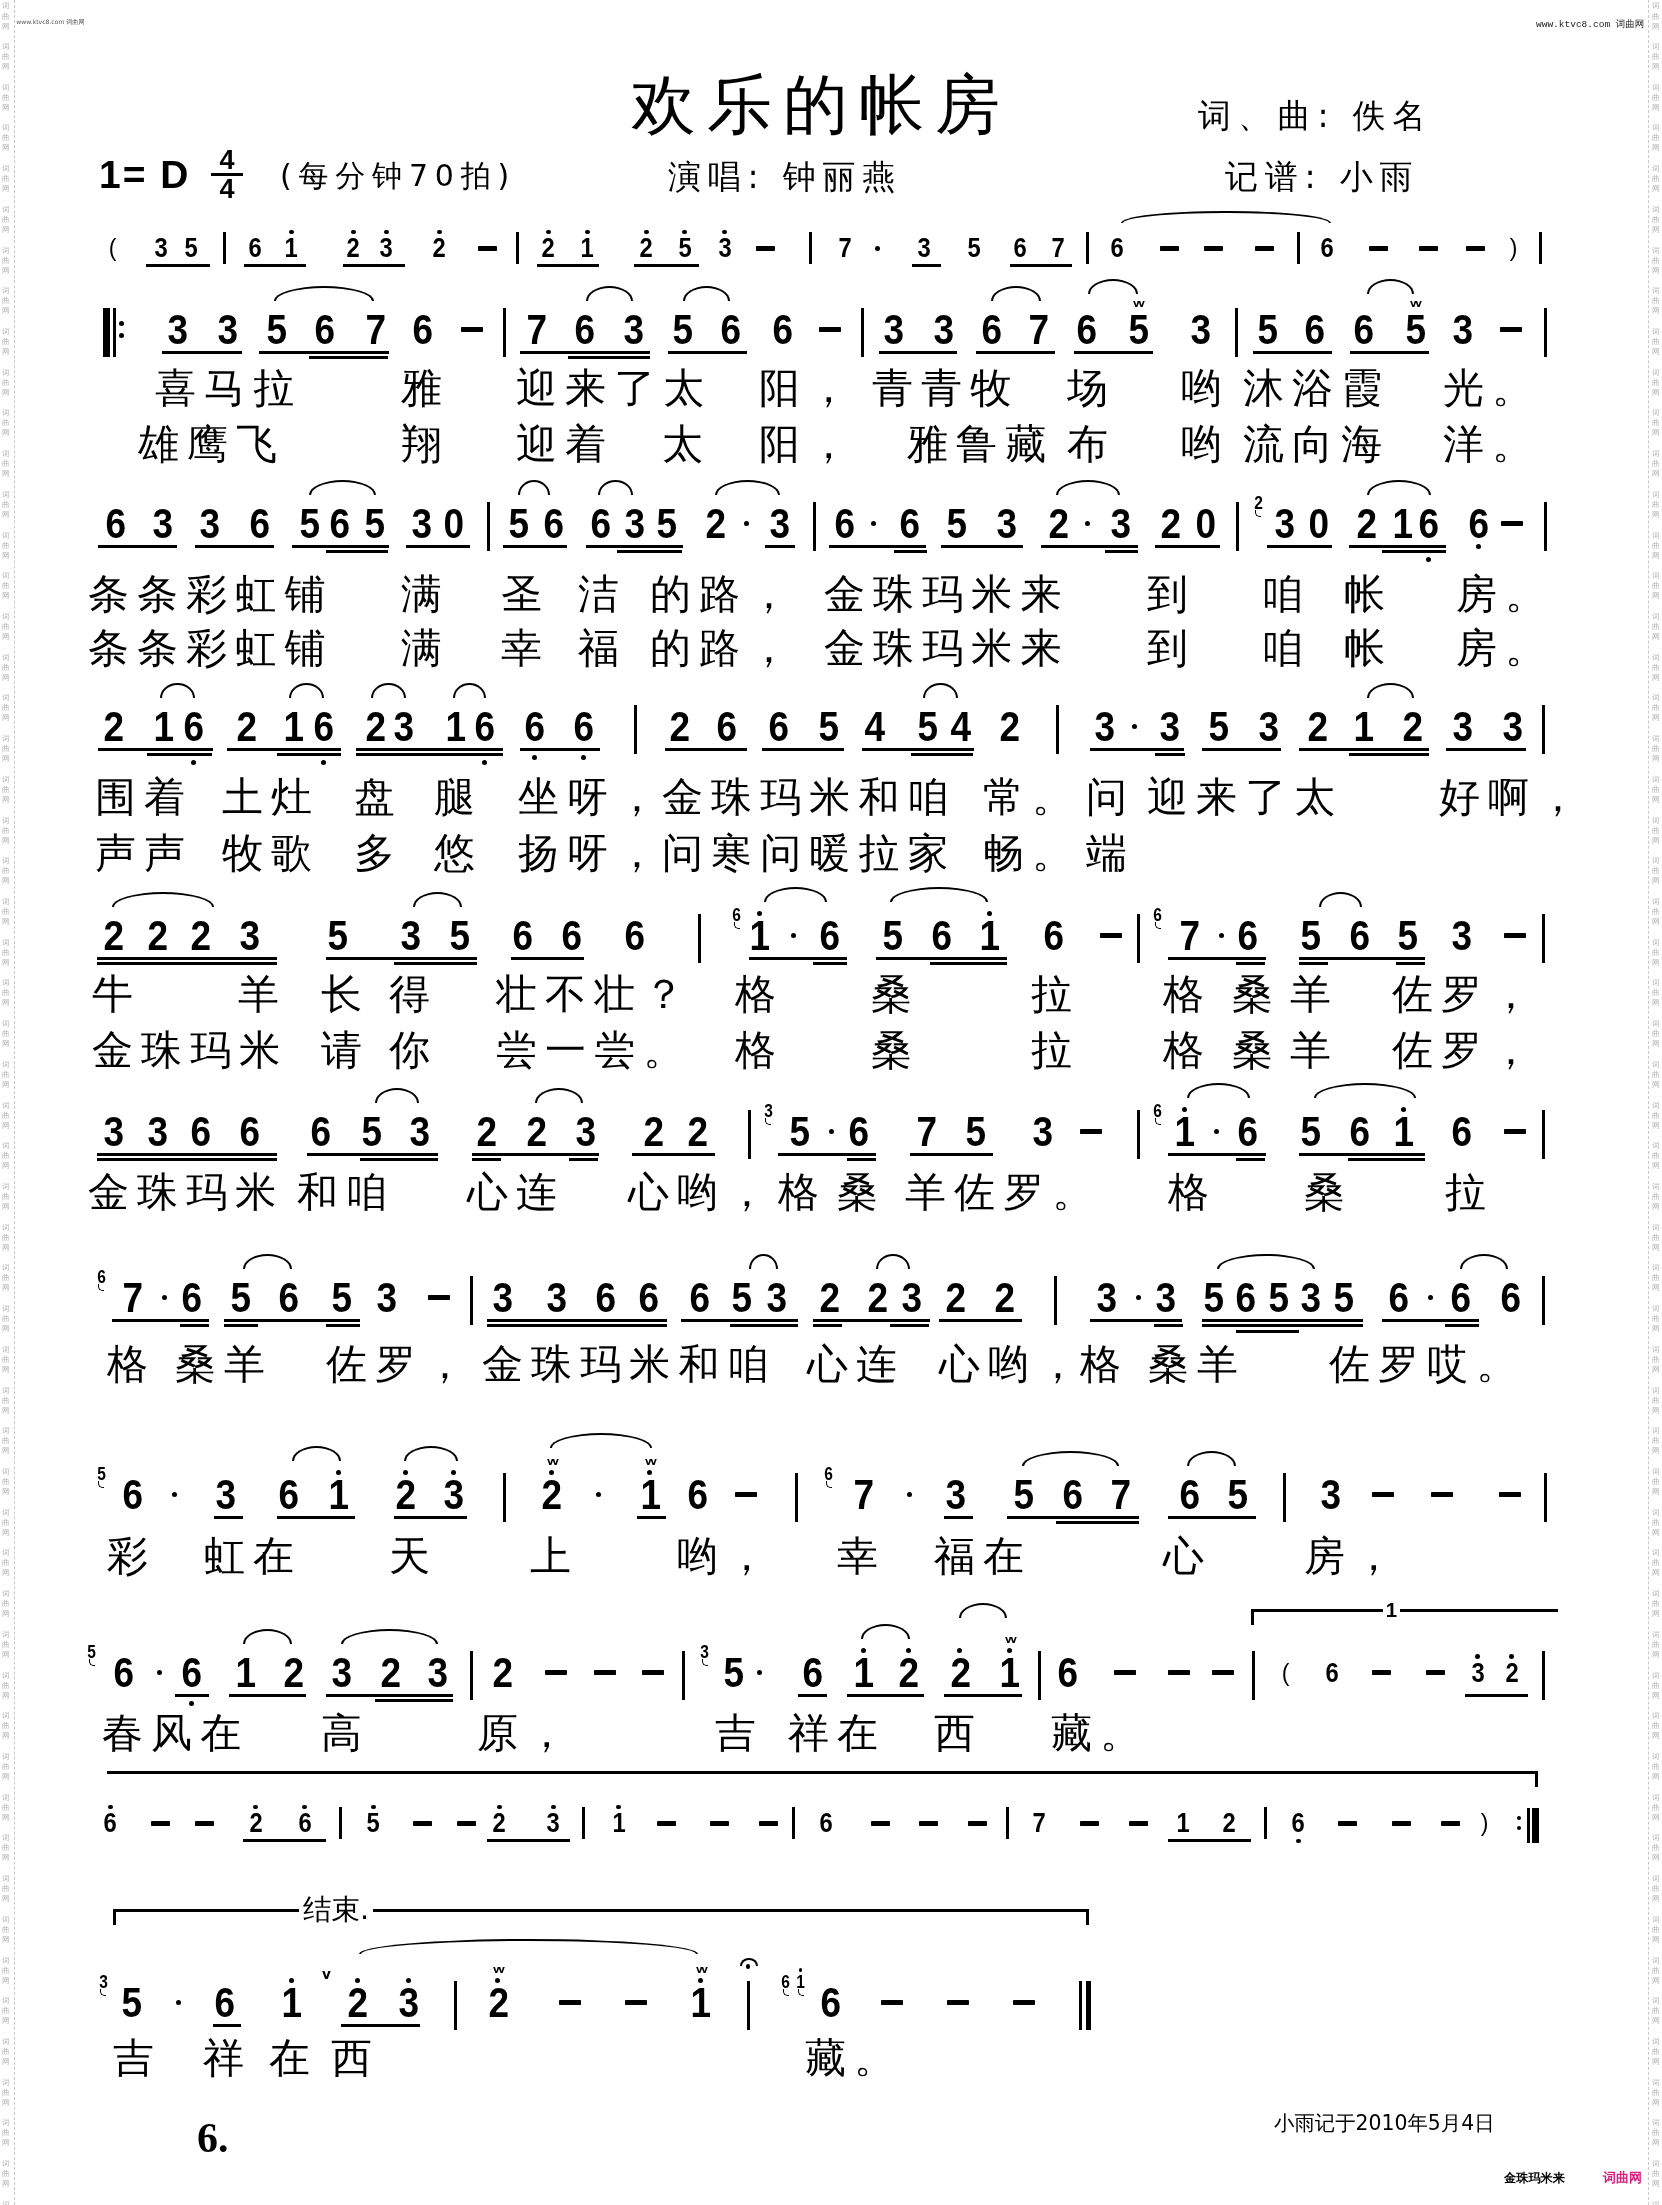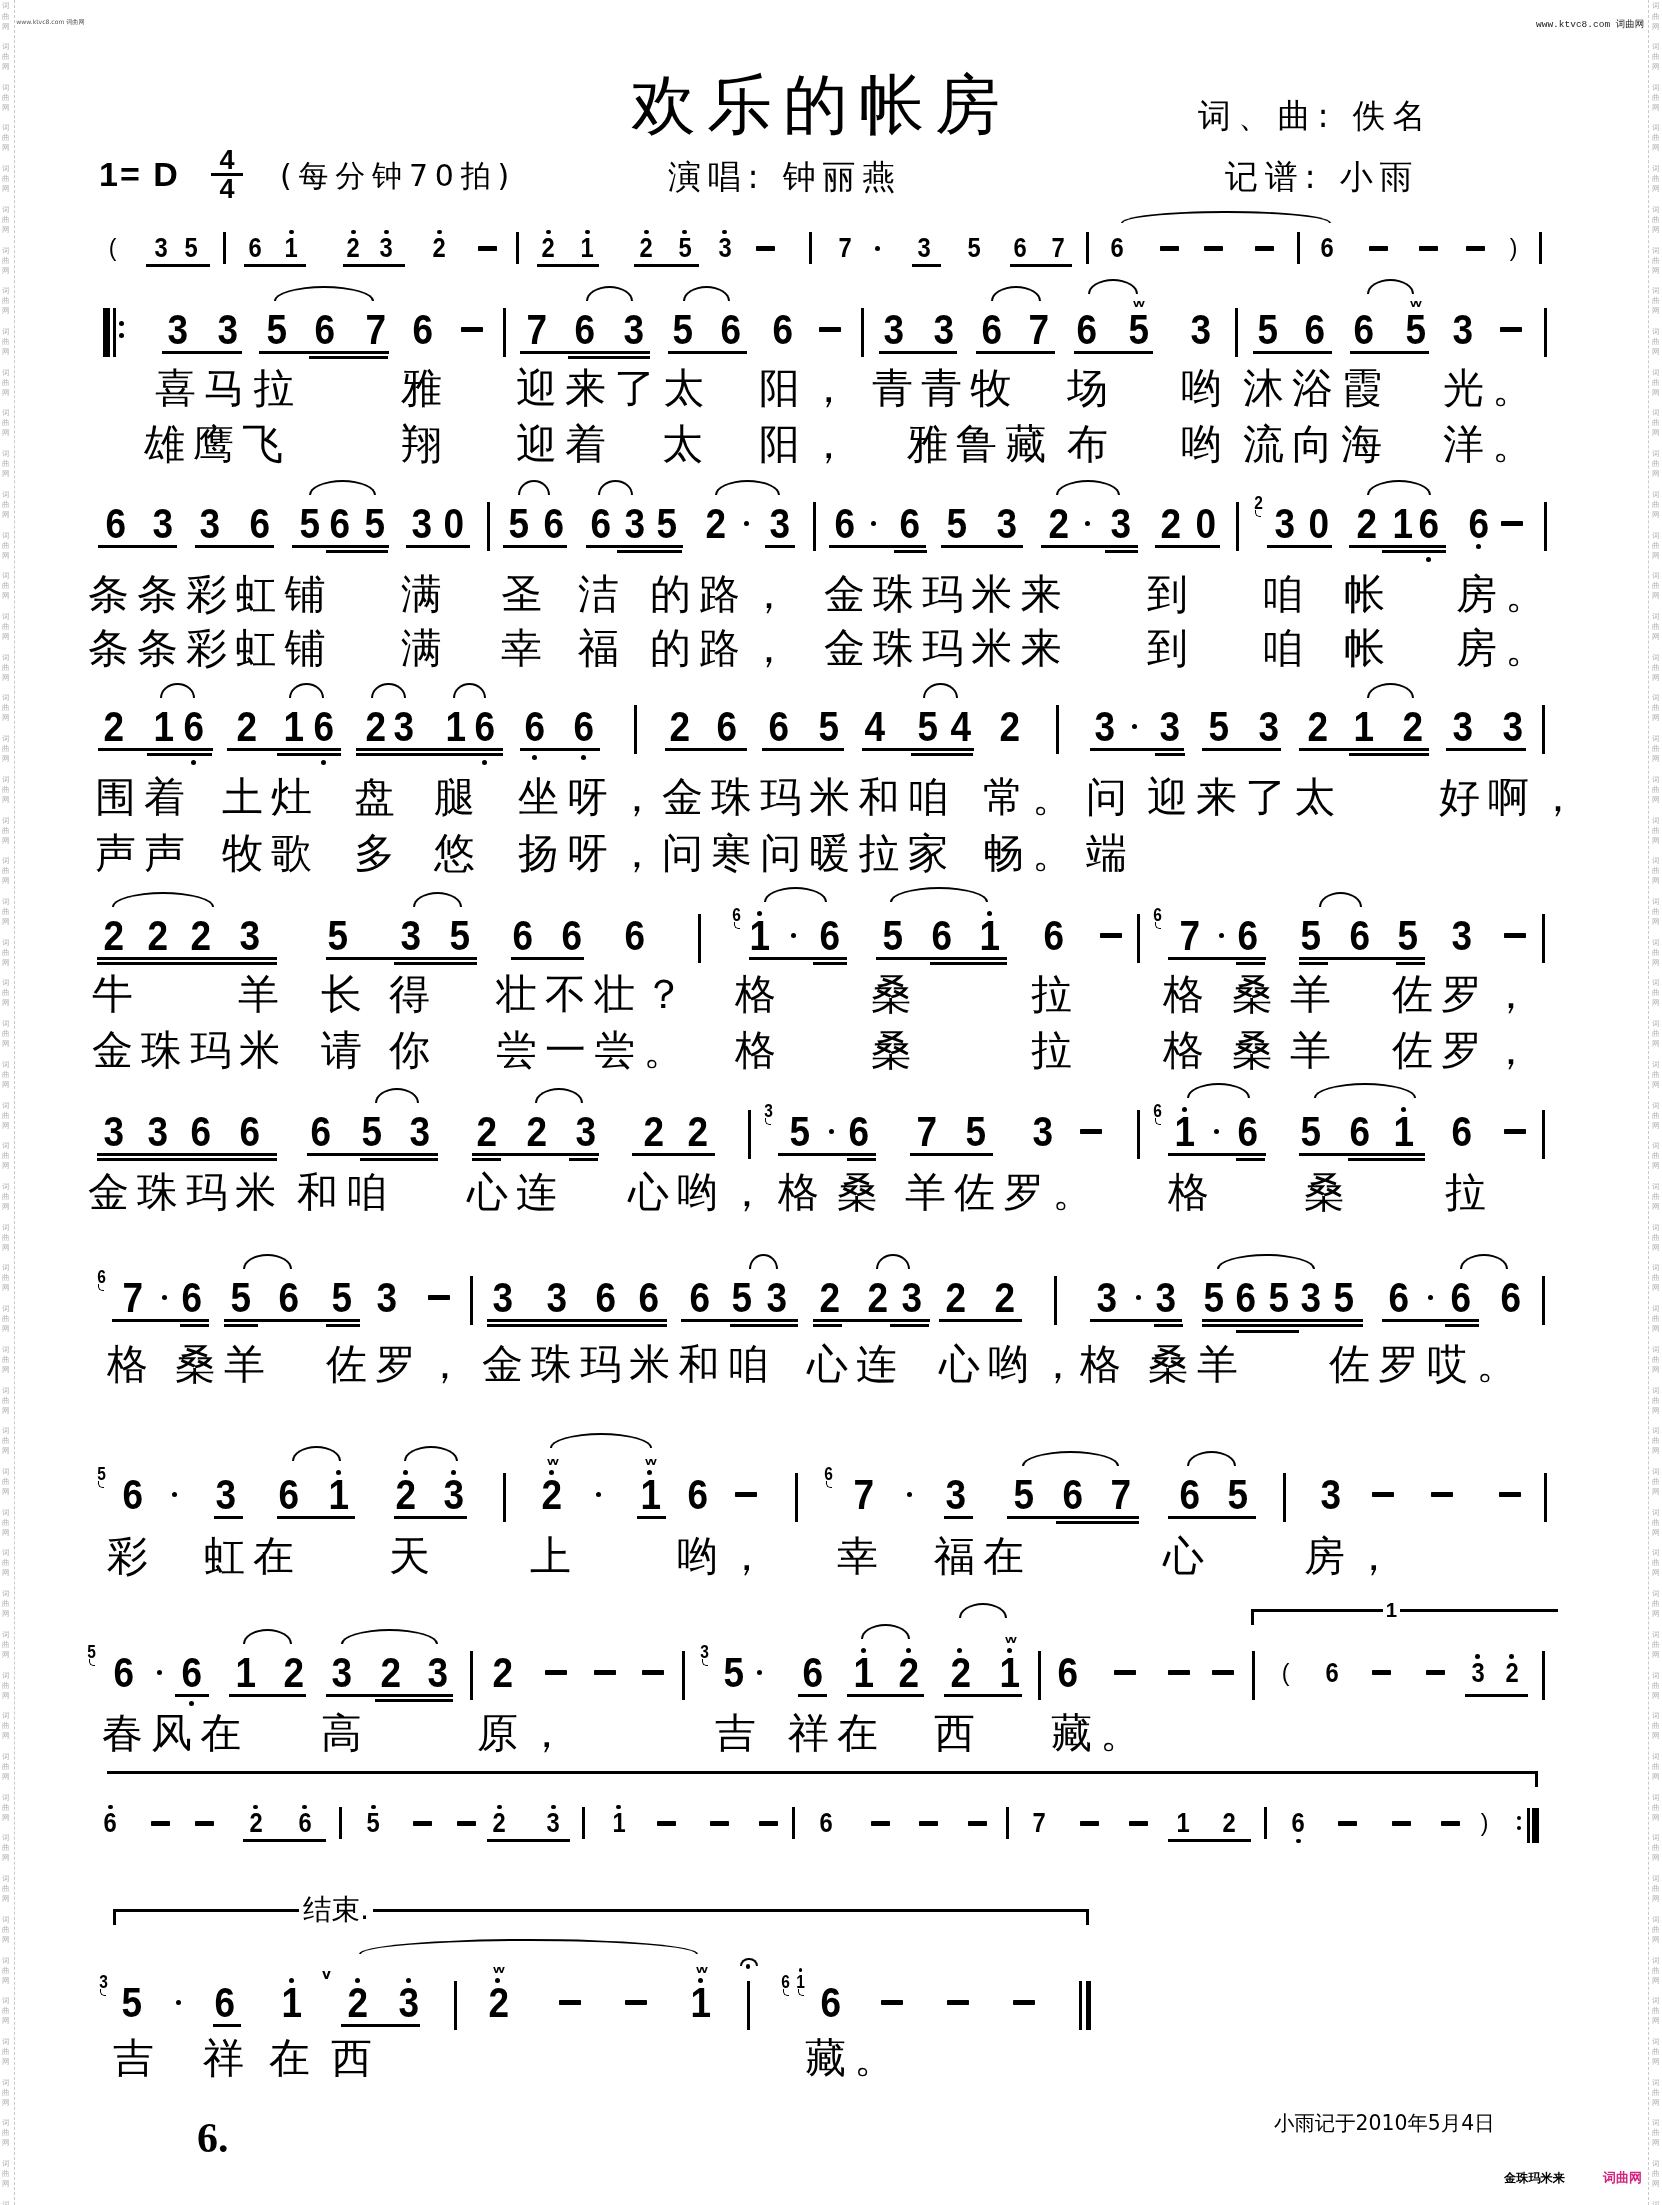--- a/index.html
+++ b/index.html
@@ -149,21 +149,21 @@
     <div class="" style="top: 2159px;">词曲网</div>
     <div class="" style="top: 2200px;">词曲网</div>
   </div>
 
 <div class="abs" style="left:16.3px;top:17.6px;font-size:6.1px;color:#555;">www.ktvc8.com 词曲网</div>
 <div class="abs" style="left:1536px;top:18.3px;font-family:'Liberation Mono',monospace;font-size:9.5px;color:#222;">www.ktvc8.com 词曲网</div>
 
 <div class="abs" style="left:631px;top:71px;font-family:'DejaVu Serif',serif;font-size:65px;line-height:68px;letter-spacing:11px;">欢乐的帐房</div>
 <div class="abs" style="left:1198px;top:99px;font-size:33px;line-height:33px;letter-spacing:6.8px;">词、曲: 佚名</div>
 
-<div class="abs" style="left:99px;top:155px;font-family:'Liberation Sans',sans-serif;font-weight:bold;font-size:34px;line-height:39px;letter-spacing:2px;">1= D</div>
+<div class="abs" style="left:99px;top:155px;font-family:'Liberation Sans',sans-serif;font-weight:bold;font-size:39px;line-height:39px;letter-spacing:2px;">1= D</div>
 <div class="timesig" style="left:210px;top:147px;">
   <div class="num">4</div>
   <div class="frac"></div>
   <div class="den">4</div>
 </div>
 <div class="abs" style="left:280px;top:161px;font-size:30px;line-height:30px;letter-spacing:6.8px;">(每分钟70拍)</div>
 <div class="abs" style="left:668px;top:160px;font-size:33px;line-height:33px;letter-spacing:6.8px;">演唱: 钟丽燕</div>
 <div class="abs" style="left:1225px;top:160px;font-size:33px;line-height:33px;letter-spacing:6.8px;">记谱: 小雨</div>
 
 <div class="staff small" style="top:235px">
@@ -283,21 +283,21 @@
     <div class="" style="left: 401px;">雅</div>
     <div class="" style="left: 516px;">迎来了太</div>
     <div class="" style="left: 759px;">阳，</div>
     <div class="" style="left: 872px;">青青牧</div>
     <div class="" style="left: 1067px;">场</div>
     <div class="" style="left: 1181px;">哟</div>
     <div class="" style="left: 1243px;">沐浴霞</div>
     <div class="" style="left: 1443px;">光。</div>
   </div>
 <div class="lyrics" style="top:424px">
-    <div class="" style="left: 144px;">雄鹰飞</div>
+    <div class="" style="left: 138px;">雄鹰飞</div>
     <div class="" style="left: 401px;">翔</div>
     <div class="" style="left: 516px;">迎着</div>
     <div class="" style="left: 662px;">太</div>
     <div class="" style="left: 759px;">阳，</div>
     <div class="" style="left: 872px; margin-left: 35px;">雅鲁藏</div>
     <div class="" style="left: 1067px;">布</div>
     <div class="" style="left: 1181px;">哟</div>
     <div class="" style="left: 1243px;">流向海</div>
     <div class="" style="left: 1443px;">洋。</div>
   </div>

